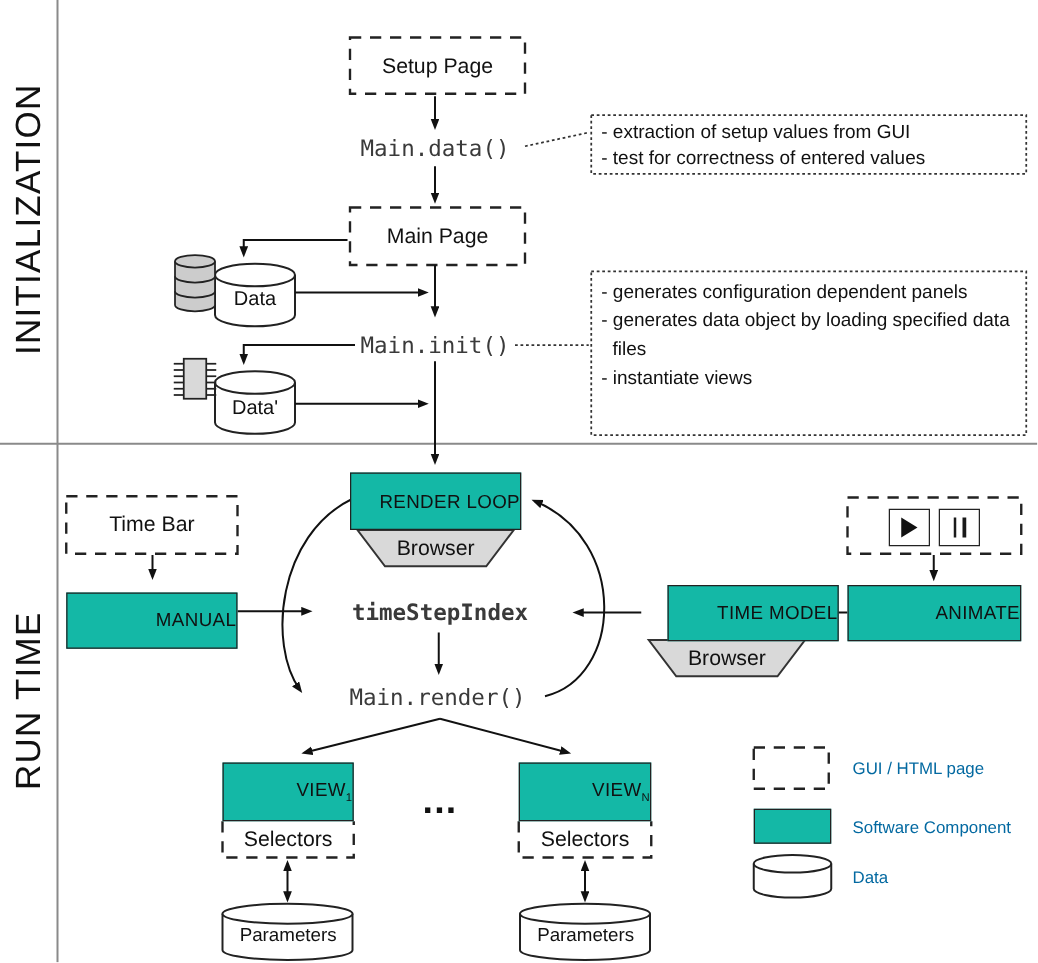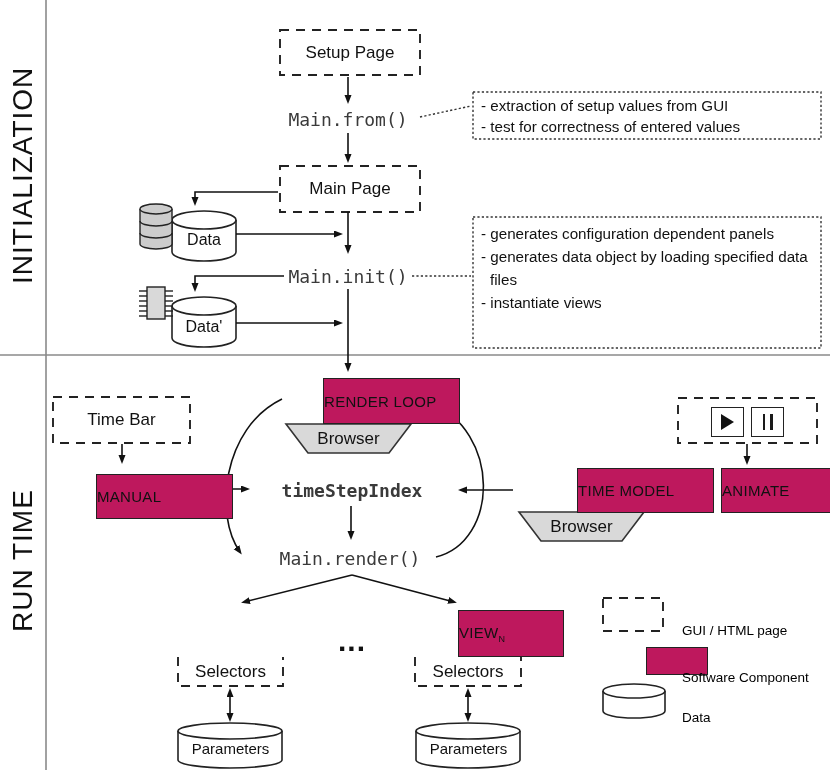--- a/index.html
+++ b/index.html
@@ -1,31 +1,31 @@
 <!DOCTYPE html>
 <html><head>
 <meta charset="utf-8">
 <style>
   html,body{margin:0;padding:0;background:#fff;}
   #stage{position:relative;width:830px;height:770px;background:#fff;overflow:hidden;
          font-family:"Liberation Sans",sans-serif;color:#111;}
   #diagram-svg{position:absolute;left:0;top:0;}
   .abs{position:absolute;box-sizing:border-box;}
-  .box{border:1.6px solid #222;background:#be185d;display:flex;align-items:center;justify-content:flex-start;
-       font-size:15px;letter-spacing:.3px;color:#111;margin-left:43px;}
+  .box{border:1.6px solid #222;background:#14b8a6;display:flex;align-items:center;justify-content:flex-end;
+       font-size:15px;letter-spacing:.3px;color:#111;}
   .ghostlbl{display:flex;align-items:center;justify-content:center;font-size:17px;color:#111;}
   .code{font-family:"DejaVu Sans Mono","Liberation Mono",monospace;font-size:18px;color:#3a3a3a;
         display:flex;align-items:center;justify-content:center;white-space:nowrap;}
   .cyl-lbl{display:flex;align-items:center;justify-content:center;font-size:16px;color:#111;}
   .note{font-size:15.2px;line-height:21px;color:#111;padding:3px 6px 0 8px;}
   .note div{padding-left:9px;text-indent:-9px;}
   .note2{line-height:23px;padding-top:5px;}
   .vlabel{writing-mode:vertical-rl;transform:rotate(180deg);display:flex;align-items:center;justify-content:center;
           font-size:28px;font-weight:500;letter-spacing:1px;color:#111;}
-  .legend-lbl{font-size:13.5px;display:flex;align-items:center;color:#000000;margin-top:16px;}
+  .legend-lbl{font-size:13.5px;display:flex;align-items:center;color:#0369a1;}
   .ellipsis{font-size:30px;font-weight:bold;letter-spacing:1px;display:flex;align-items:center;justify-content:center;color:#111;}
   .ctrl-square{border:1.8px solid #222;background:#fff;display:flex;align-items:center;justify-content:center;gap:5px;}
   .play-tri{width:0;height:0;border-left:13px solid #111;border-top:8px solid transparent;border-bottom:8px solid transparent;}
   .pause-bar{width:2.5px;height:16px;background:#1a1a1a;}
   sub.vsub{font-size:9px;}
 </style>
 </head>
 <body>
 
 <div id="stage">
@@ -131,21 +131,21 @@
       <line x1="230" y1="704" x2="230" y2="719" marker-end="url(#ah)"></line>
       <line x1="468" y1="704" x2="468" y2="691" marker-end="url(#ah)"></line>
       <line x1="468" y1="704" x2="468" y2="719" marker-end="url(#ah)"></line>
     </g>
   </svg>
 
   <div class="abs vlabel" style="left:4px;top:68px;width:38px;height:215px;">INITIALIZATION</div>
   <div class="abs vlabel" style="left:4px;top:486px;width:38px;height:150px;">RUN TIME</div>
 
   <div class="abs ghostlbl" style="left:280px;top:30px;width:140px;height:45px;">Setup Page</div>
-  <div class="abs code" style="left:268px;top:106px;width:160px;height:26px;">Main.from()</div>
+  <div class="abs code" style="left:268px;top:106px;width:160px;height:26px;">Main.data()</div>
   <div class="abs ghostlbl" style="left:280px;top:166px;width:140px;height:46px;">Main Page</div>
   <div class="abs cyl-lbl" style="left:172px;top:228px;width:64px;height:24px;">Data</div>
   <div class="abs cyl-lbl" style="left:172px;top:315px;width:64px;height:24px;">Data'</div>
   <div class="abs code" style="left:268px;top:263px;width:160px;height:26px;">Main.init()</div>
 
   <div class="abs note" style="left:473px;top:92px;width:348px;height:47px;">
     <div>- extraction of setup values from GUI</div>
     <div>- test for correctness of entered values</div>
   </div>
   <div class="abs note note2" style="left:473px;top:217px;width:348px;height:131px;">
@@ -176,20 +176,23 @@
     <span>ANIMATE</span>
   </div>
   <div class="abs ctrl-square" style="left:711px;top:407px;width:33px;height:30px;">
     <span class="play-tri"></span>
   </div>
   <div class="abs ctrl-square" style="left:751px;top:407px;width:33px;height:30px;">
     <span class="pause-bar"></span>
     <span class="pause-bar"></span>
   </div>
 
+  <div class="abs box" style="left:178px;top:610px;width:105px;height:47px;">
+    <span><span>VIEW</span><sub class="vsub">1</sub></span>
+  </div>
   <div class="abs box" style="left:415px;top:610px;width:106px;height:47px;">
     <span><span>VIEW</span><sub class="vsub">N</sub></span>
   </div>
   <div class="abs ellipsis" style="left:328px;top:626px;width:48px;height:30px;">...</div>
   <div class="abs ghostlbl" style="left:178px;top:657px;width:105px;height:29px;">Selectors</div>
   <div class="abs ghostlbl" style="left:415px;top:657px;width:106px;height:29px;">Selectors</div>
   <div class="abs cyl-lbl" style="left:182px;top:738px;width:97px;height:20px;font-size:15px;">Parameters</div>
   <div class="abs cyl-lbl" style="left:420px;top:738px;width:97px;height:20px;font-size:15px;">Parameters</div>
 
   <div class="abs box" style="left:603px;top:647px;width:62px;height:28px;"></div>

